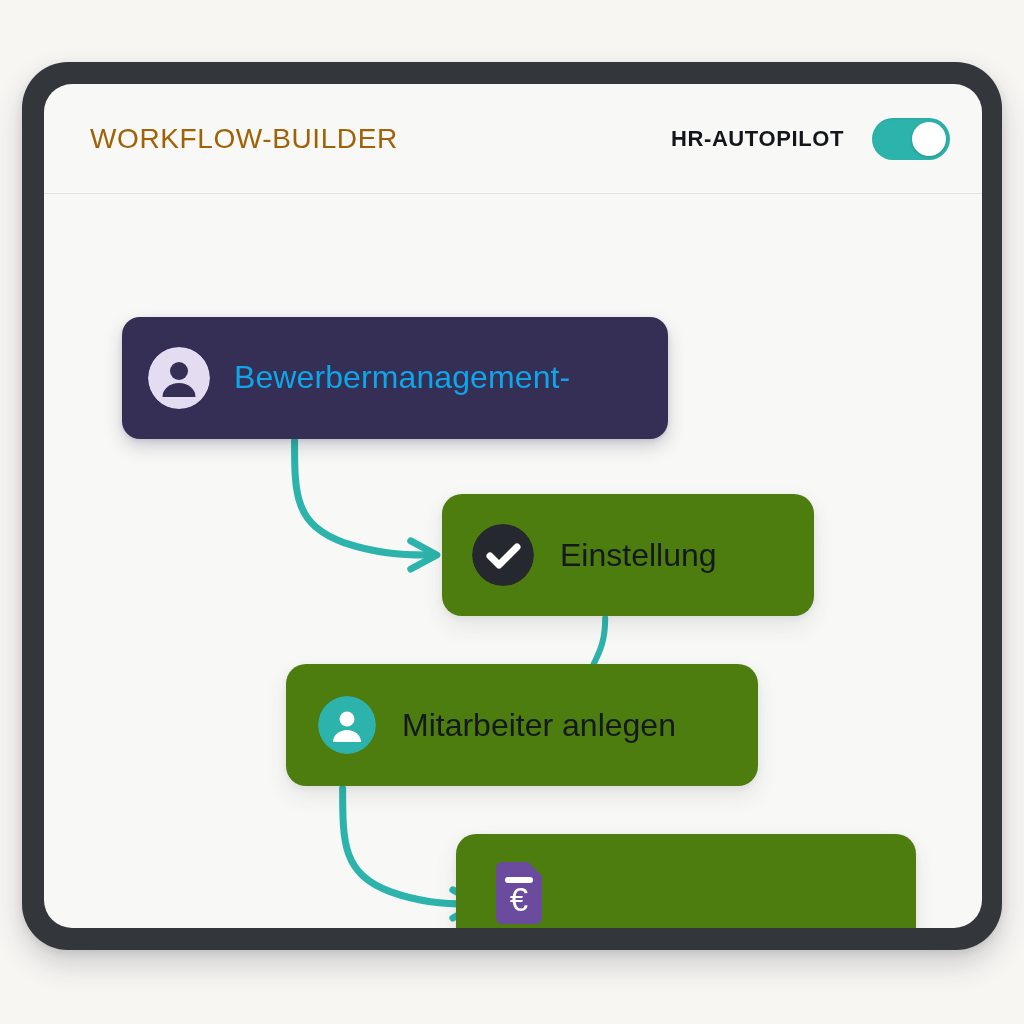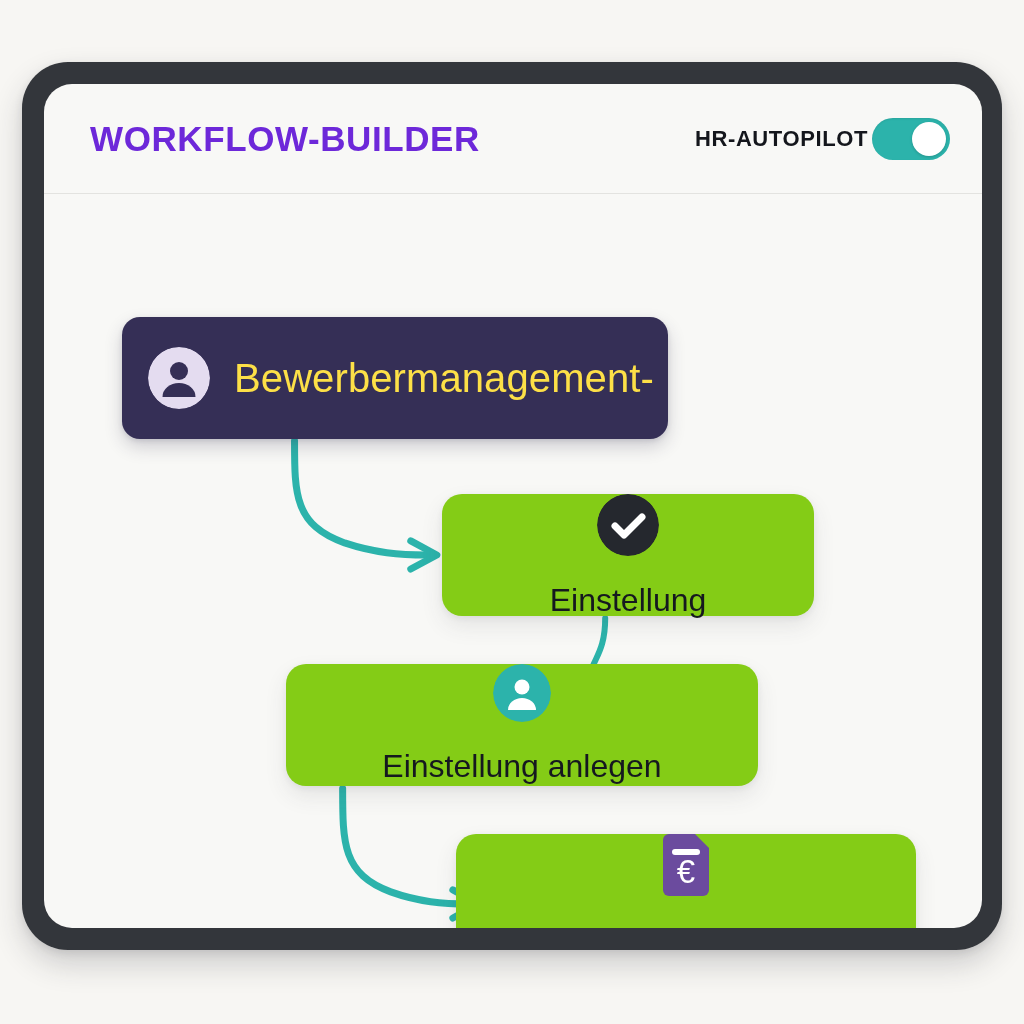--- a/index.html
+++ b/index.html
@@ -47,31 +47,31 @@
     height: 110px;
     box-sizing: border-box;
     display: flex;
     align-items: center;
     justify-content: space-between;
     padding: 0 32px 0 46px;
     border-bottom: 1.5px solid #e3e3e0;
   }
 
   #page-title {
-    font-size: 35px;
-    font-weight: bold;
+    font-size: 28px;
+    font-weight: normal;
     letter-spacing: 0.6px;
-    color: #6d28d9;
+    color: #a16207;
     white-space: nowrap;
   }
 
   #autopilot-group {
     display: flex;
     align-items: center;
-    gap: 4px;
+    gap: 28px;
     margin-left: 8px;
   }
 
   #autopilot-label {
     font-size: 22px;
     font-weight: bold;
     letter-spacing: 0.6px;
     color: #14161c;
     white-space: nowrap;
   }
@@ -141,33 +141,32 @@
     width: 546px;
     height: 122px;
     background: #352f56;
     border-radius: 18px;
     padding: 0 26px;
     gap: 24px;
     box-shadow: 0 8px 18px rgba(45,40,70,0.20),
                 0 2px 5px rgba(45,40,70,0.12);
   }
   #node-source .node-label {
-    color: #fde047;
-    font-size: 40px;
+    color: #0ea5e9;
+    font-size: 32px;
     line-height: 1.30;
     letter-spacing: 0.1px;
   }
 
   
   .node-white {
-    background: #84cc16;
+    background: #4d7c0f;
     border-radius: 20px;
     box-shadow: 0 10px 22px rgba(60,60,70,0.10),
                 0 2px 6px rgba(60,60,70,0.07);
-    flex-direction: column;
   }
   .node-white .node-label {
     font-size: 32px;
     white-space: nowrap;
   }
 
   #node-hiring {
     left: 398px;
     top: 300px;
     width: 372px;
@@ -266,21 +265,21 @@
       </div>
 
       <div id="node-create-employee" class="node node-white">
         <div class="node-icon">
           <svg class="icon-circle-sm" viewBox="0 0 58 58">
             <circle cx="29" cy="29" r="29" fill="#2cb3ab"></circle>
             <circle cx="29" cy="23" r="7.5" fill="#ffffff"></circle>
             <path d="M15 46 a14 12 0 0 1 28 0 z" fill="#ffffff"></path>
           </svg>
         </div>
-        <div class="node-label">Einstellung anlegen</div>
+        <div class="node-label">Mitarbeiter anlegen</div>
       </div>
 
       <div id="node-payroll" class="node node-white">
         <div class="node-icon">
           <svg width="58" height="62" viewBox="0 0 58 62">
             <path d="M6 6 a6 6 0 0 1 6-6 h26 l14 14 v42 a6 6 0 0 1 -6 6 h-34 a6 6 0 0 1 -6 -6 z" fill="#6b4b9e"></path>
             <rect x="15" y="15" width="28" height="6" rx="3" fill="#ffffff"></rect>
             <text x="29" y="49" font-family="'Liberation Sans', sans-serif" font-size="33" font-weight="normal" fill="#ffffff" text-anchor="middle">€</text>
           </svg>
         </div>

